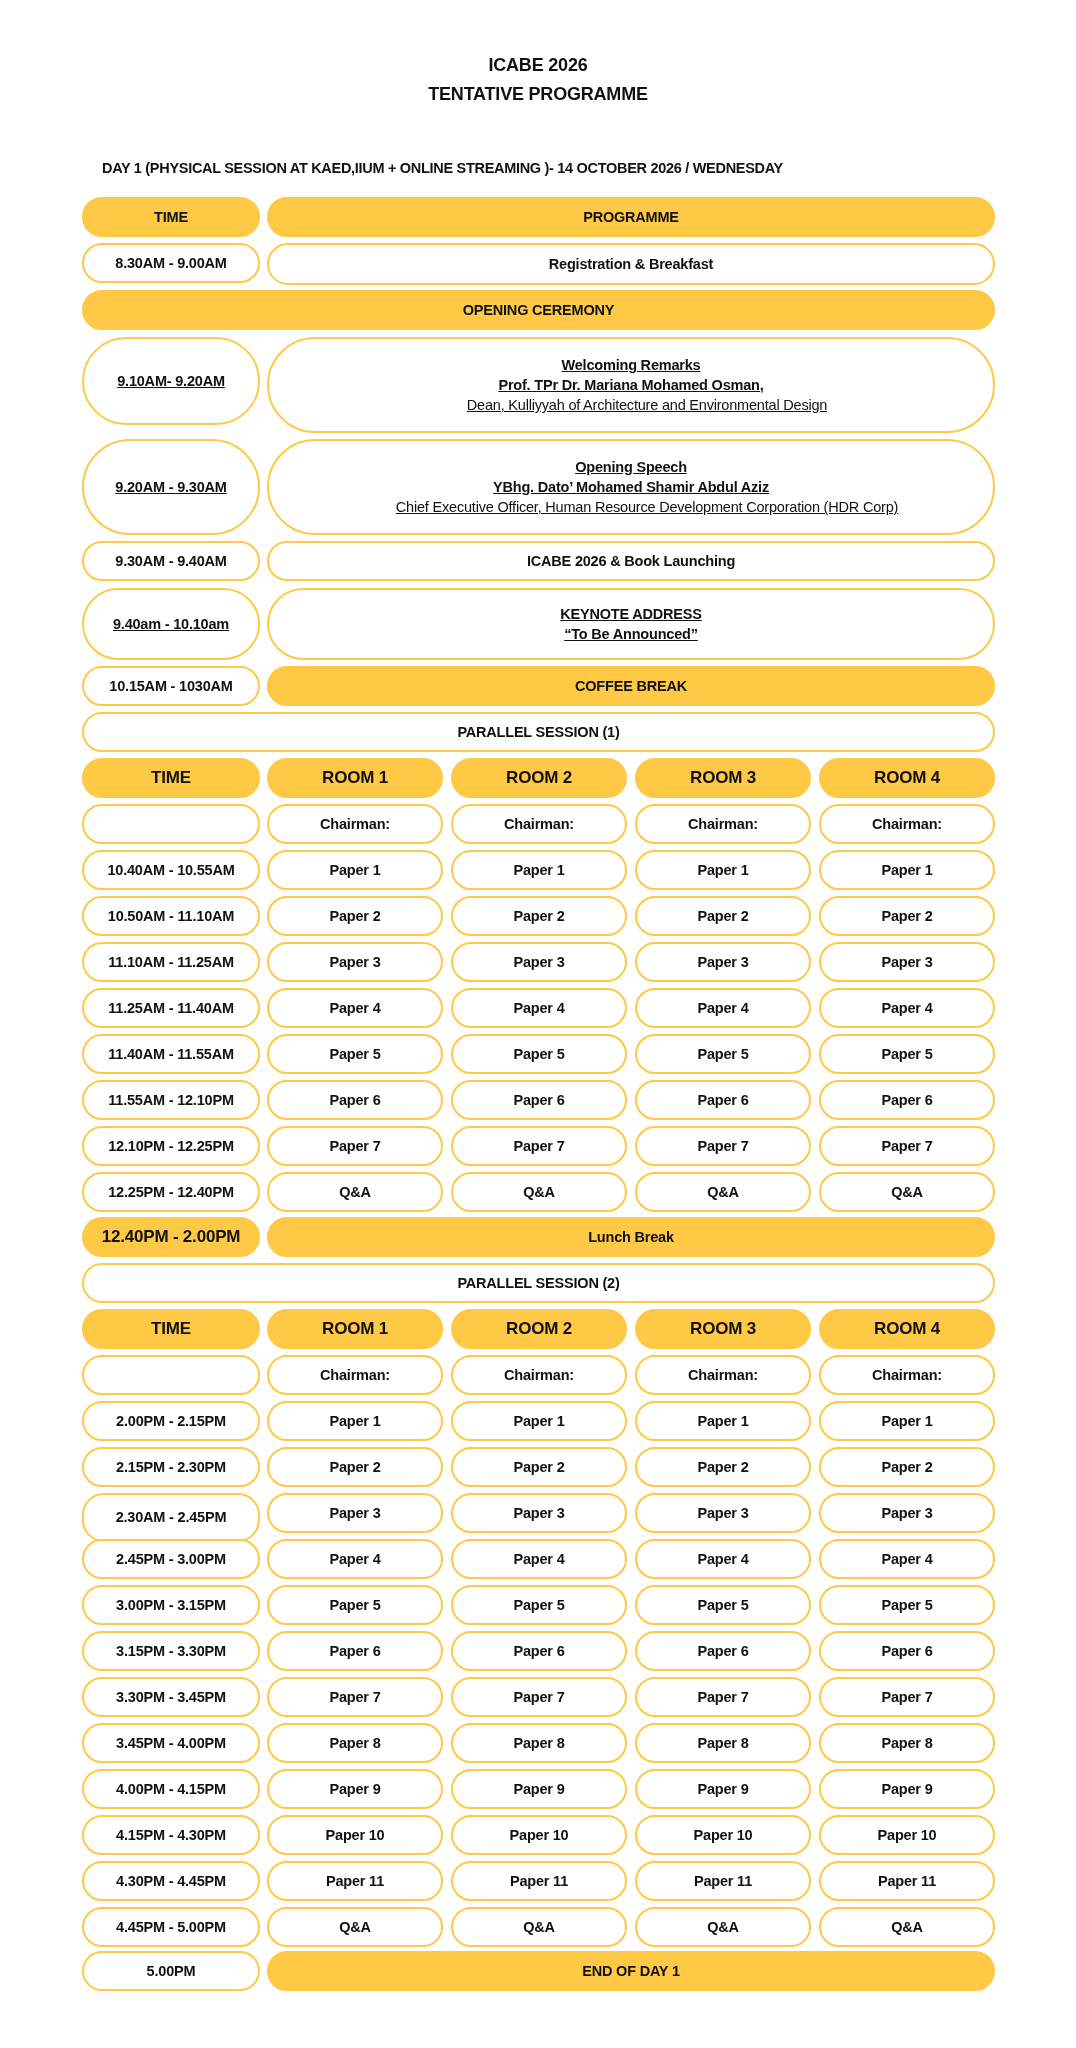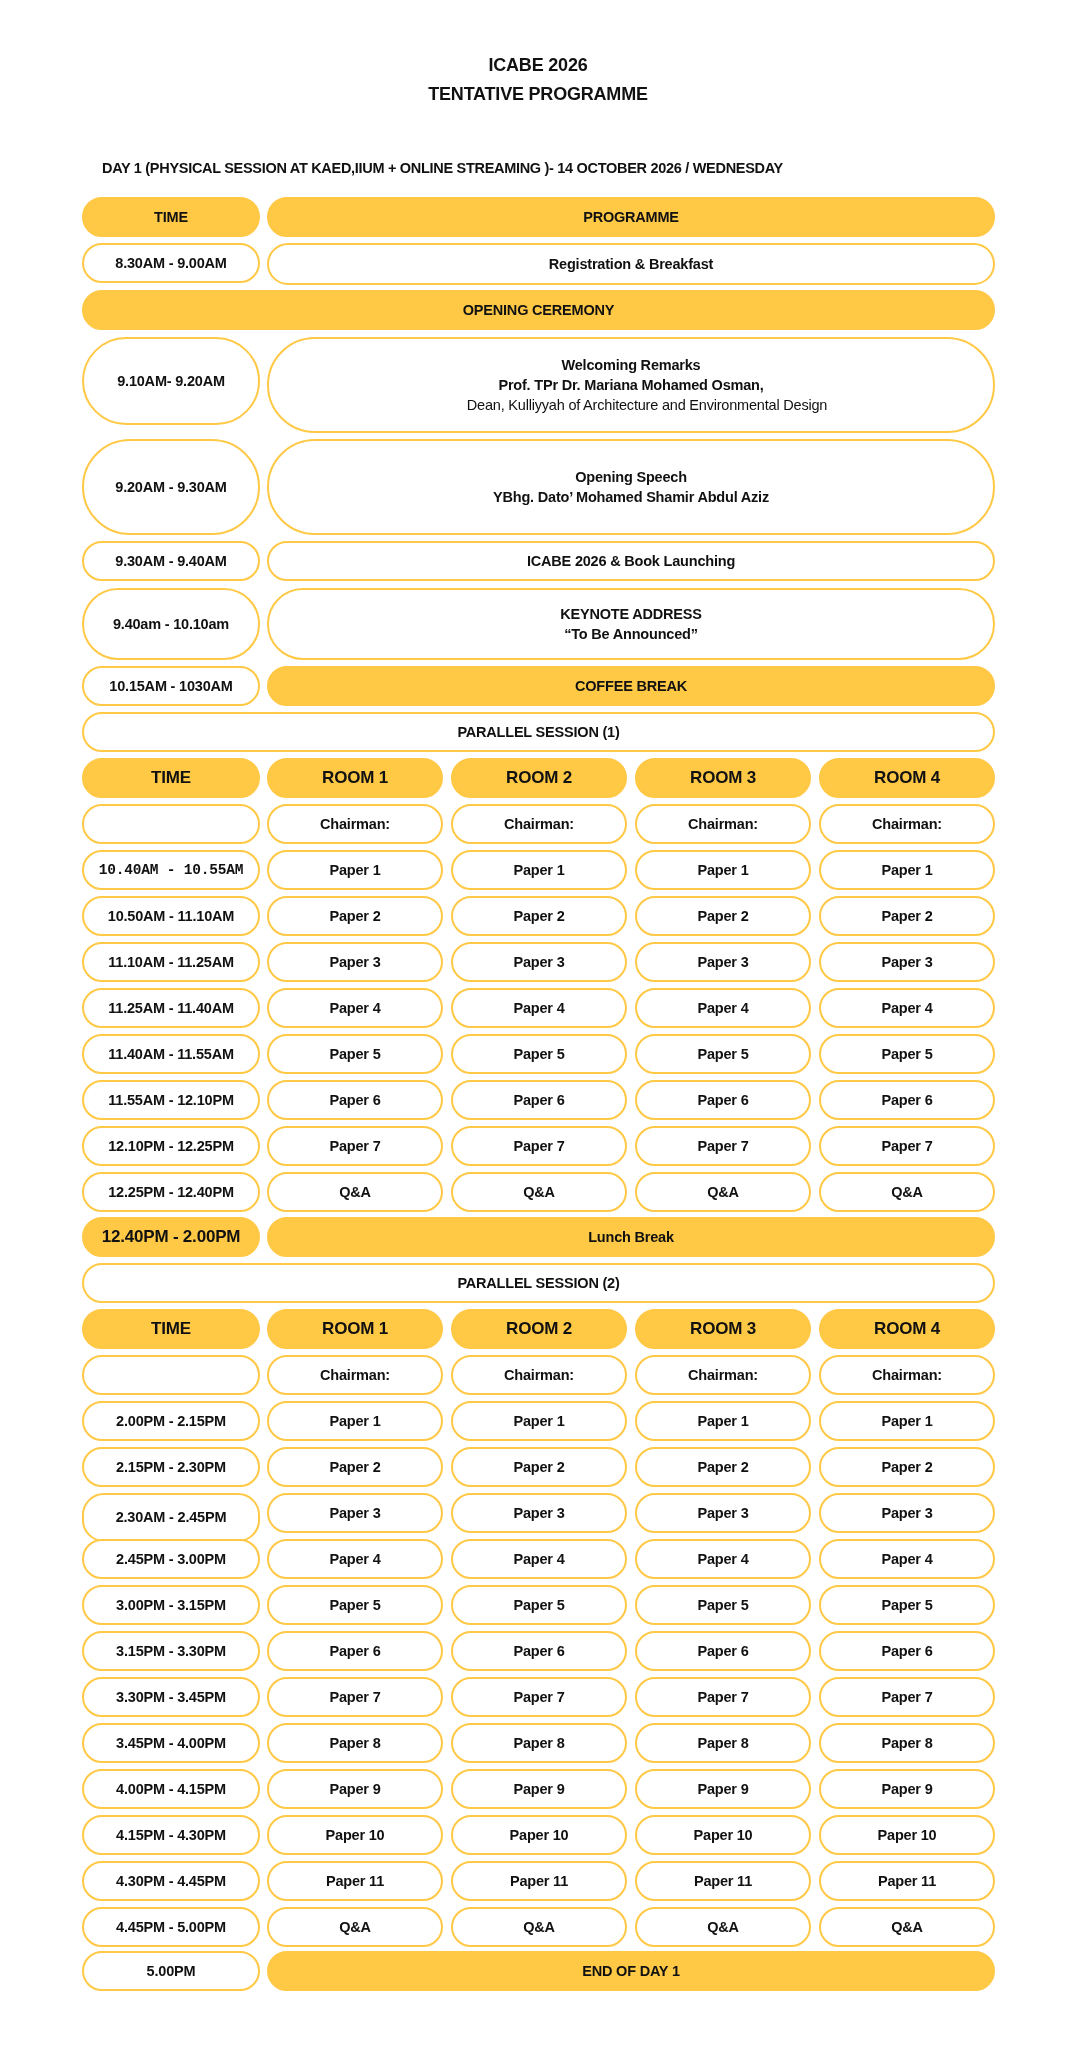--- a/index.html
+++ b/index.html
@@ -2,21 +2,21 @@
 <html><head>
 <meta charset="utf-8">
 <style>
   html, body { margin: 0; padding: 0; background: #ffffff; }
   body { width: 1076px; height: 2048px; position: relative; font-family: "Liberation Sans", sans-serif; color: #111; overflow: hidden; }
   .title { position: absolute; left: 0; width: 1076px; text-align: center; font-weight: 700; font-size: 18px; letter-spacing: -0.2px; }
   .day-heading { position: absolute; left: 102px; top: 160px; font-weight: 700; font-size: 14.5px; letter-spacing: -0.3px; }
   .cell { position: absolute; box-sizing: border-box; border-radius: 22px; display: flex; flex-direction: column; align-items: center; justify-content: center; text-align: center; font-weight: 700; font-size: 14.5px; letter-spacing: -0.2px; line-height: 1.4; }
   .out { border: 2.5px solid #FFC845; background: #fff; }
   .fill { background: #FFC845; border: 2.5px solid #FFC845; }
-  .tall { border-radius: 48px; }
+  .tall { border-radius: 48px; text-decoration: underline; }
   .big { font-size: 17px; }
   .reg { font-weight: 400; padding-left: 32px; }
   .hdr { font-size: 17px; }
 </style>
 </head>
 <body>
 
 <div class="title" style="top:55px">ICABE 2026</div>
 <div class="title" style="top:84px">TENTATIVE PROGRAMME</div>
 <div class="day-heading">DAY 1 (PHYSICAL SESSION AT KAED,IIUM + ONLINE STREAMING )- 14 OCTOBER 2026 / WEDNESDAY</div>
@@ -33,20 +33,21 @@
 <div class="cell out tall" style="left:267px;top:337px;width:728px;height:96px">
   <div>Welcoming Remarks</div>
   <div>Prof. TPr Dr. Mariana Mohamed Osman,</div>
   <div class="reg">Dean, Kulliyyah of Architecture and Environmental Design</div>
 </div>
 
 <div class="cell out tall" style="left:82px;top:439px;width:178px;height:96px">9.20AM - 9.30AM</div>
 <div class="cell out tall" style="left:267px;top:439px;width:728px;height:96px">
   <div>Opening Speech</div>
   <div>YBhg. Dato’ Mohamed Shamir Abdul Aziz</div>
+  <div class="reg">Chief Executive Officer, Human Resource Development Corporation (HDR Corp)</div>
 </div>
 
 <div class="cell out" style="left:82px;top:541px;width:178px;height:40px">9.30AM - 9.40AM</div>
 <div class="cell out" style="left:267px;top:541px;width:728px;height:40px">ICABE 2026 &amp; Book Launching</div>
 
 <div class="cell out tall" style="left:82px;top:588px;width:178px;height:72px">9.40am - 10.10am</div>
 <div class="cell out tall" style="left:267px;top:588px;width:728px;height:72px">
   <div>KEYNOTE ADDRESS</div>
   <div>“To Be Announced”</div>
 </div>
@@ -59,21 +60,21 @@
     <div class="cell fill hdr" style="left: 82px; top: 758px; width: 178px; height: 40px;">TIME</div>
     <div class="cell fill hdr" style="left: 267px; top: 758px; width: 176px; height: 40px;">ROOM 1</div>
     <div class="cell fill hdr" style="left: 451px; top: 758px; width: 176px; height: 40px;">ROOM 2</div>
     <div class="cell fill hdr" style="left: 635px; top: 758px; width: 176px; height: 40px;">ROOM 3</div>
     <div class="cell fill hdr" style="left: 819px; top: 758px; width: 176px; height: 40px;">ROOM 4</div>
     <div class="cell out" style="left: 82px; top: 804px; width: 178px; height: 40px;"></div>
     <div class="cell out" style="left: 267px; top: 804px; width: 176px; height: 40px;">Chairman:</div>
     <div class="cell out" style="left: 451px; top: 804px; width: 176px; height: 40px;">Chairman:</div>
     <div class="cell out" style="left: 635px; top: 804px; width: 176px; height: 40px;">Chairman:</div>
     <div class="cell out" style="left: 819px; top: 804px; width: 176px; height: 40px;">Chairman:</div>
-    <div class="cell out" style="left: 82px; top: 850px; width: 178px; height: 40px; font-family: Liberation Mono, monospace;">10.40AM - 10.55AM</div>
+    <div class="cell out" style="left: 82px; top: 850px; width: 178px; height: 40px;">10.40AM - 10.55AM</div>
     <div class="cell out" style="left: 267px; top: 850px; width: 176px; height: 40px;">Paper 1</div>
     <div class="cell out" style="left: 451px; top: 850px; width: 176px; height: 40px;">Paper 1</div>
     <div class="cell out" style="left: 635px; top: 850px; width: 176px; height: 40px;">Paper 1</div>
     <div class="cell out" style="left: 819px; top: 850px; width: 176px; height: 40px;">Paper 1</div>
     <div class="cell out" style="left: 82px; top: 896px; width: 178px; height: 40px;">10.50AM - 11.10AM</div>
     <div class="cell out" style="left: 267px; top: 896px; width: 176px; height: 40px;">Paper 2</div>
     <div class="cell out" style="left: 451px; top: 896px; width: 176px; height: 40px;">Paper 2</div>
     <div class="cell out" style="left: 635px; top: 896px; width: 176px; height: 40px;">Paper 2</div>
     <div class="cell out" style="left: 819px; top: 896px; width: 176px; height: 40px;">Paper 2</div>
     <div class="cell out" style="left: 82px; top: 942px; width: 178px; height: 40px;">11.10AM - 11.25AM</div>

